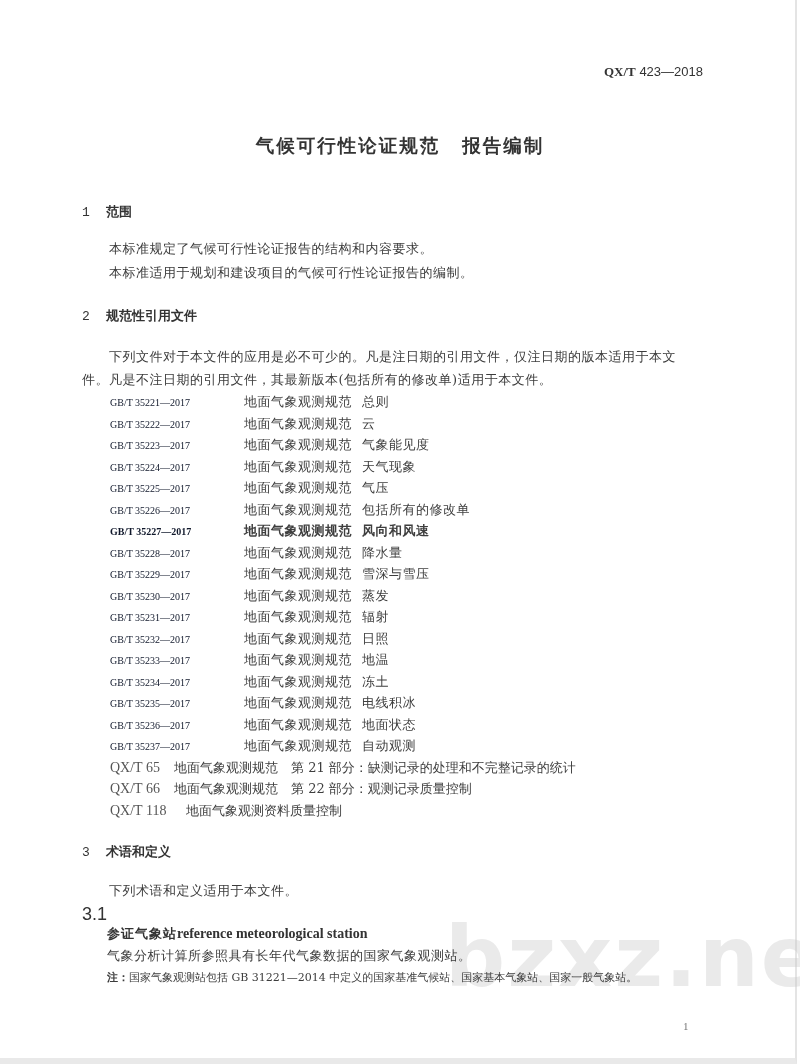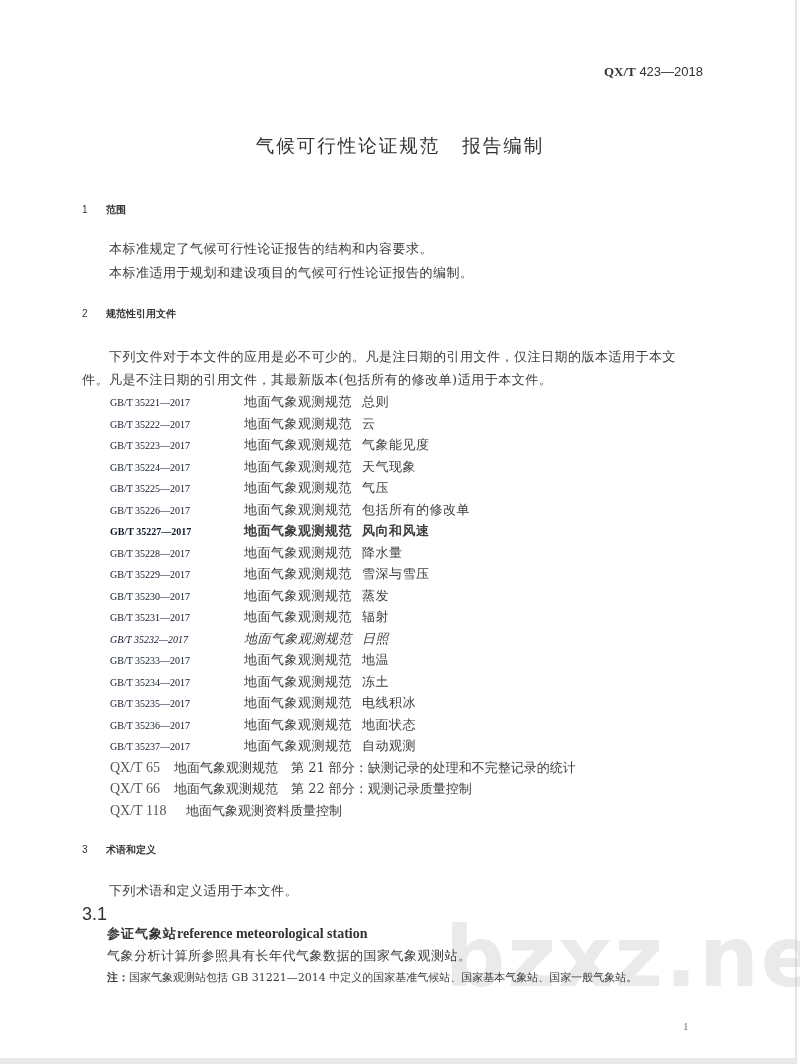--- a/index.html
+++ b/index.html
@@ -16,26 +16,26 @@
     border-bottom: 6px solid #e9e9e9;
   }
   .abs { position: absolute; white-space: nowrap; }
   .std-code {
     right: 92px; top: 64px; font-size: 13px; color: #333;
     font-family: "Liberation Sans", sans-serif;
   }
   .std-code b { font-family: "Liberation Serif", serif; font-weight: bold; }
   .doc-title {
     left: 0; width: 800px; text-align: center; top: 133px;
-    font-family: "DejaVu Sans", sans-serif; font-size: 18.5px; font-weight: normal;
+    font-family: "DejaVu Sans", sans-serif; font-size: 18.5px; font-weight: bold;
     color: #333; letter-spacing: 2px;
   }
   .doc-title .gap { display: inline-block; width: 22px; }
   .sec-head {
-    left: 82px; font-family: Liberation Sans, sans-serif; font-size: 10px; font-weight: bold; color: #333;
+    left: 82px; font-family: Liberation Mono, monospace; font-size: 13px; font-weight: bold; color: #333;
   }
   .sec-head .num { display: inline-block; width: 24px; font-weight: normal; }
   .para { font-size: 13px; color: #3c3c3c; letter-spacing: 0.5px; }
   .ref-row { left: 110px; font-size: 13px; color: #3e3e3e; height: 21px; }
   .ref-row .code {
     display: inline-block; width: 134px;
     font-family: "Liberation Serif", serif; font-size: 10px; color: #0f172a;
   }
   .ref-row .series { display: inline-block; width: 118px; letter-spacing: 0.5px; }
   .ref-row .part { letter-spacing: 0.5px; }
@@ -89,21 +89,21 @@
       <div class="abs ref-row" style="top:415px;"><span class="code">GB/T 35222—2017</span><span class="series">地面气象观测规范</span><span class="part">云</span></div>
       <div class="abs ref-row" style="top:436px;"><span class="code">GB/T 35223—2017</span><span class="series">地面气象观测规范</span><span class="part">气象能见度</span></div>
       <div class="abs ref-row" style="top:458px;"><span class="code">GB/T 35224—2017</span><span class="series">地面气象观测规范</span><span class="part">天气现象</span></div>
       <div class="abs ref-row" style="top:479px;"><span class="code">GB/T 35225—2017</span><span class="series">地面气象观测规范</span><span class="part">气压</span></div>
       <div class="abs ref-row" style="top:501px;"><span class="code">GB/T 35226—2017</span><span class="series">地面气象观测规范</span><span class="part">包括所有的修改单</span></div>
       <div class="abs ref-row" style="top:522px;font-weight:bold;"><span class="code">GB/T 35227—2017</span><span class="series">地面气象观测规范</span><span class="part">风向和风速</span></div>
       <div class="abs ref-row" style="top:544px;"><span class="code">GB/T 35228—2017</span><span class="series">地面气象观测规范</span><span class="part">降水量</span></div>
       <div class="abs ref-row" style="top:565px;"><span class="code">GB/T 35229—2017</span><span class="series">地面气象观测规范</span><span class="part">雪深与雪压</span></div>
       <div class="abs ref-row" style="top:587px;"><span class="code">GB/T 35230—2017</span><span class="series">地面气象观测规范</span><span class="part">蒸发</span></div>
       <div class="abs ref-row" style="top:608px;"><span class="code">GB/T 35231—2017</span><span class="series">地面气象观测规范</span><span class="part">辐射</span></div>
-      <div class="abs ref-row" style="top:630px;font-style:italic;"><span class="code">GB/T 35232—2017</span><span class="series">地面气象观测规范</span><span class="part">日照</span></div>
+      <div class="abs ref-row" style="top:630px;"><span class="code">GB/T 35232—2017</span><span class="series">地面气象观测规范</span><span class="part">日照</span></div>
       <div class="abs ref-row" style="top:651px;"><span class="code">GB/T 35233—2017</span><span class="series">地面气象观测规范</span><span class="part">地温</span></div>
       <div class="abs ref-row" style="top:673px;"><span class="code">GB/T 35234—2017</span><span class="series">地面气象观测规范</span><span class="part">冻土</span></div>
       <div class="abs ref-row" style="top:694px;"><span class="code">GB/T 35235—2017</span><span class="series">地面气象观测规范</span><span class="part">电线积冰</span></div>
       <div class="abs ref-row" style="top:716px;"><span class="code">GB/T 35236—2017</span><span class="series">地面气象观测规范</span><span class="part">地面状态</span></div>
       <div class="abs ref-row" style="top:737px;"><span class="code">GB/T 35237—2017</span><span class="series">地面气象观测规范</span><span class="part">自动观测</span></div>
     </div>
 
     <div>
       <div class="abs qx-row" style="top:759px;"><span class="code" style="width:64px;">QX/T 65</span><span>地面气象观测规范　第 21 部分：缺测记录的处理和不完整记录的统计</span></div>
       <div class="abs qx-row" style="top:780px;"><span class="code" style="width:64px;">QX/T 66</span><span>地面气象观测规范　第 22 部分：观测记录质量控制</span></div>

